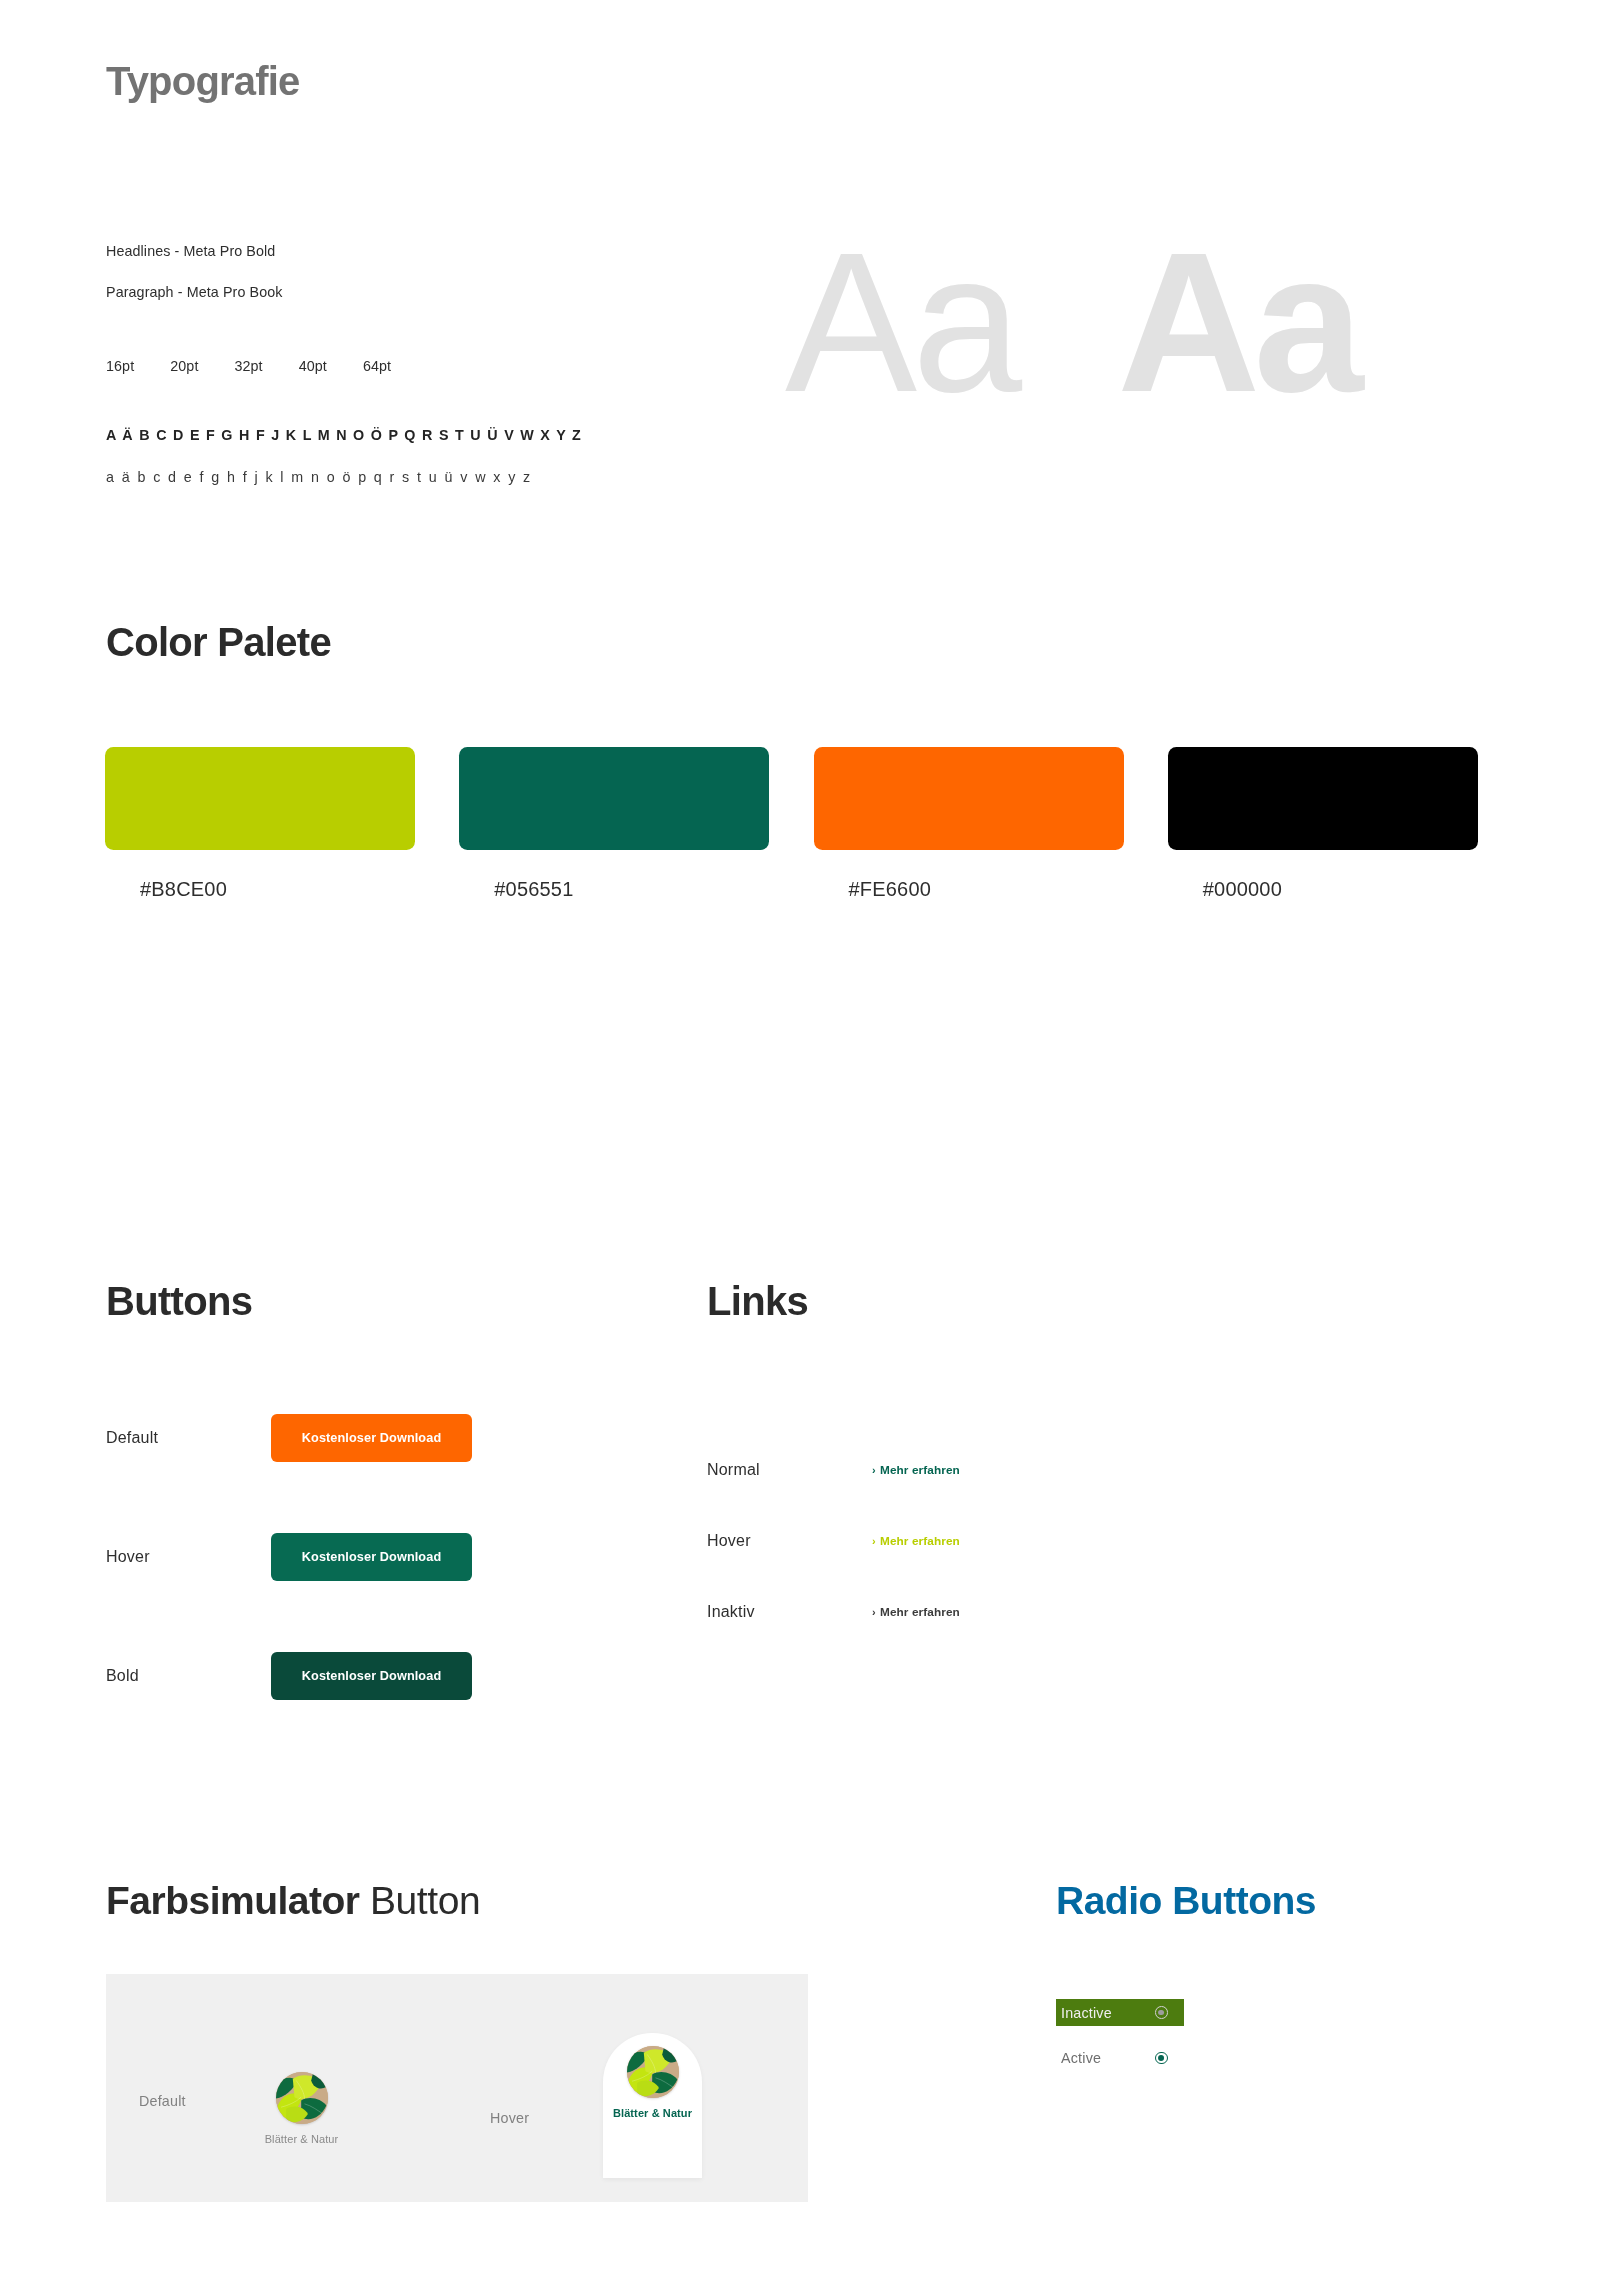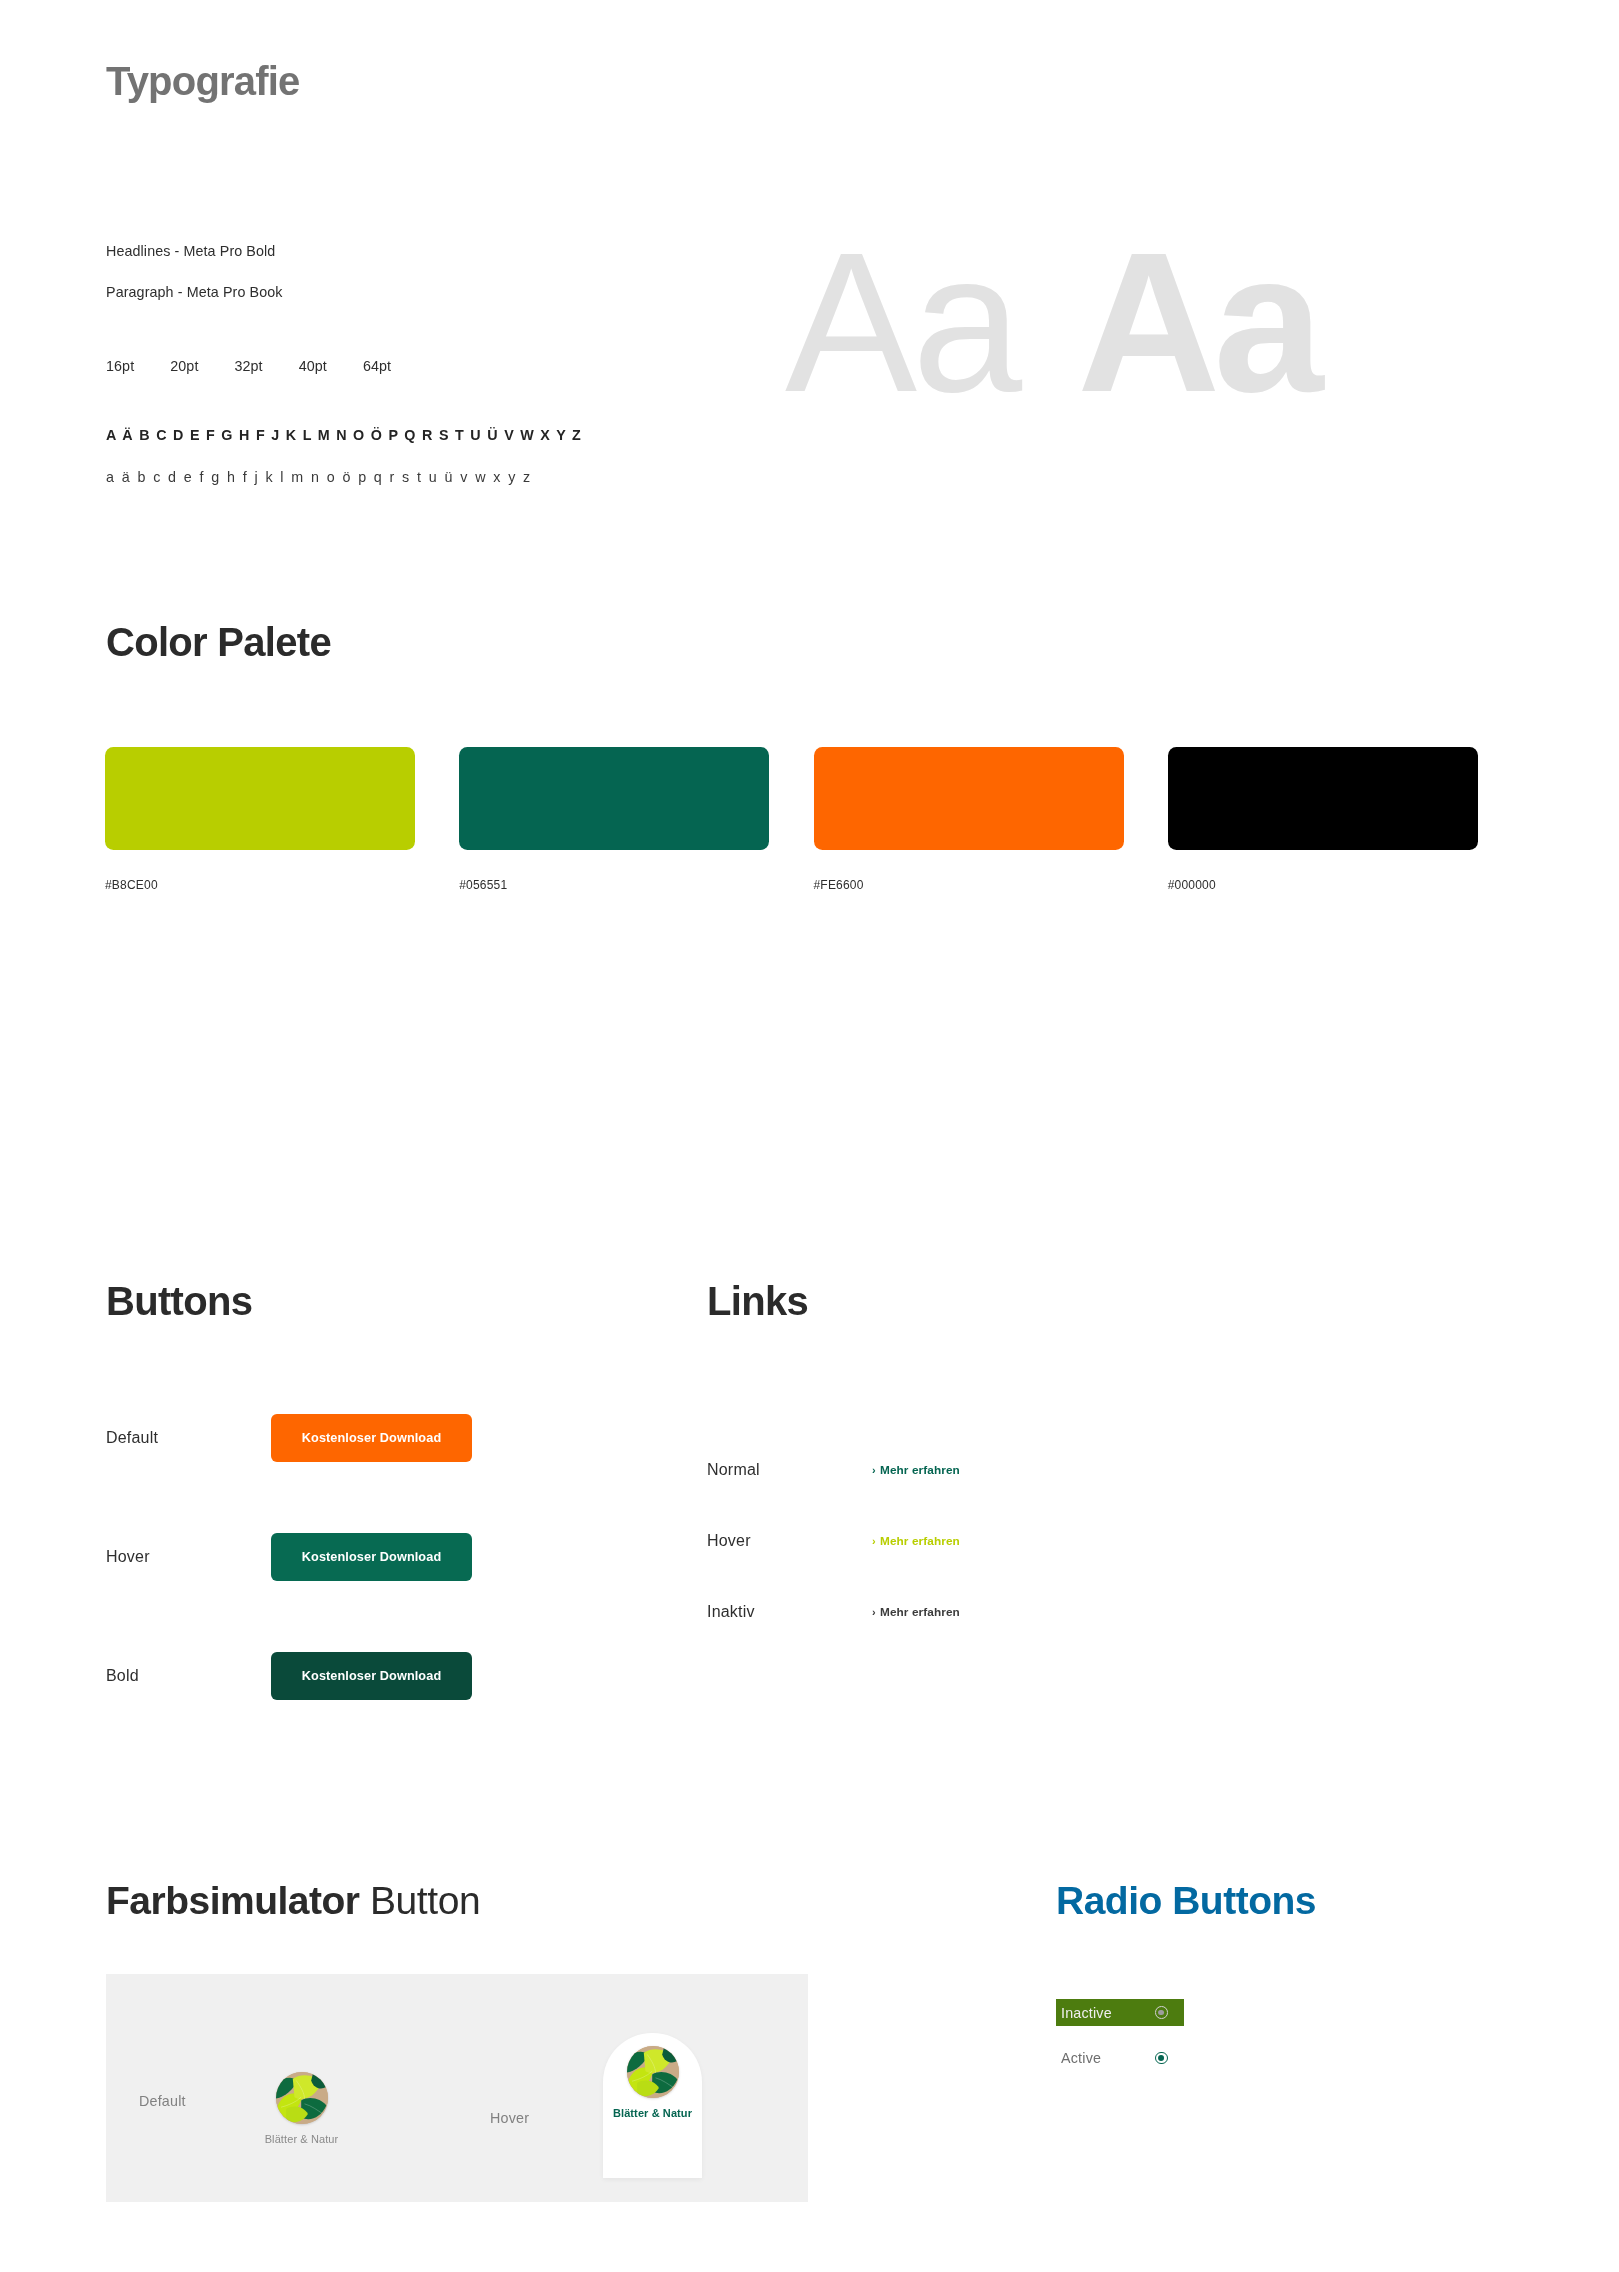--- a/index.html
+++ b/index.html
@@ -79,21 +79,21 @@
     color: #3a3a3a;
     white-space: nowrap;
   }
 
   .aa-decor {
     position: absolute;
     left: 785px;
     top: 232px;
     display: flex;
     align-items: baseline;
-    gap: 60px;
+    gap: 100px;
     line-height: 0.92;
     user-select: none;
   }
   .aa-decor .aa {
     font-size: 198px;
     color: #e2e2e2;
     font-weight: 400;
     letter-spacing: -5px;
   }
   .aa-decor .aa.bold { color: #e2e2e2; font-weight: 700; letter-spacing: -6.7px; }
@@ -123,23 +123,24 @@
     height: 103px;
     border-radius: 8.4px;
   }
   .swatch-chip.elevated {
     box-shadow: 0 0.8px 4.2px rgba(0,0,0,0.16);
   }
   .swatch-chip.h105 { height: 89px; }
   .swatch-chip.h95  { height: 80px; }
   .swatch-label {
     margin-top: 28px;
-    font-size: 12px;
+    font-size: 20px;
     color: #2e2e2e;
     letter-spacing: 0.2px;
+    margin-left: 35px;
   }
 
   
   .buttons-title {
     position: absolute;
     left: 106px;
     top: 1279px;
     font-size: 40px;
     font-weight: 700;
     letter-spacing: -0.7px;

